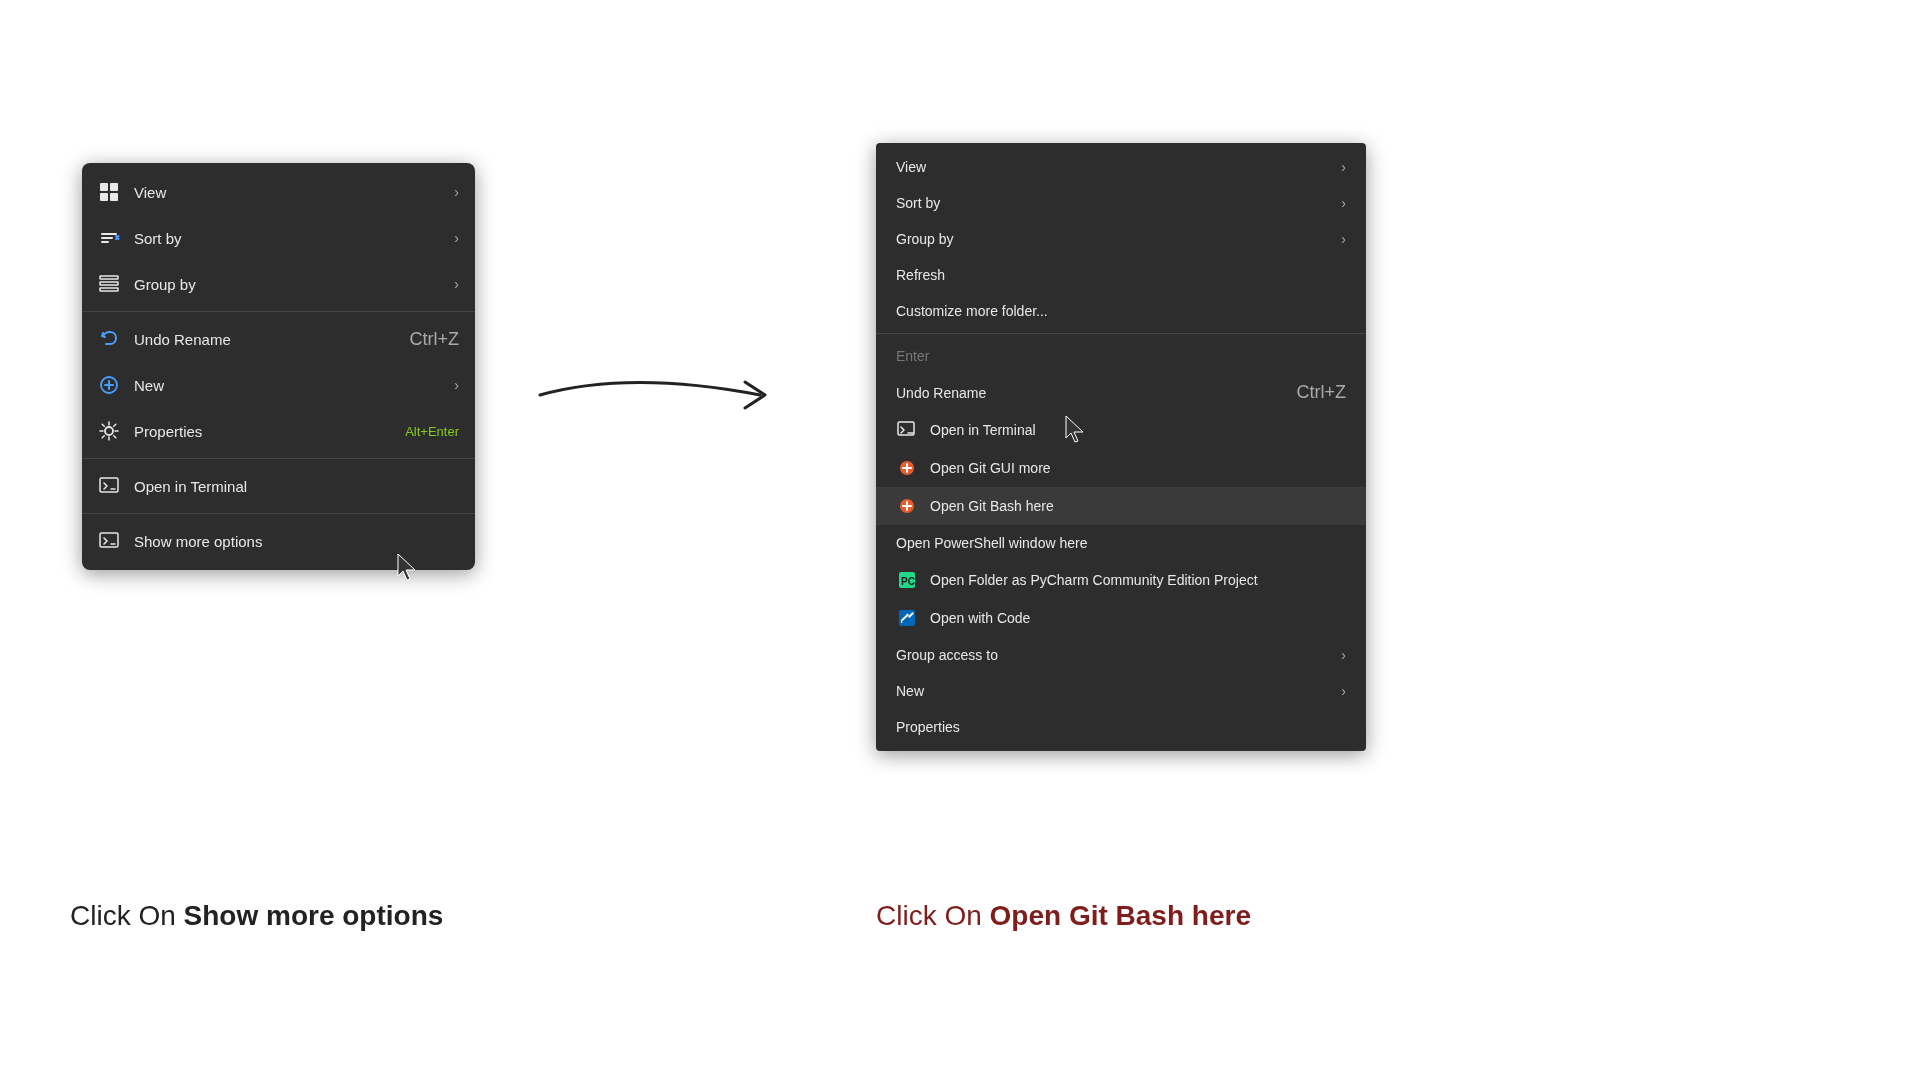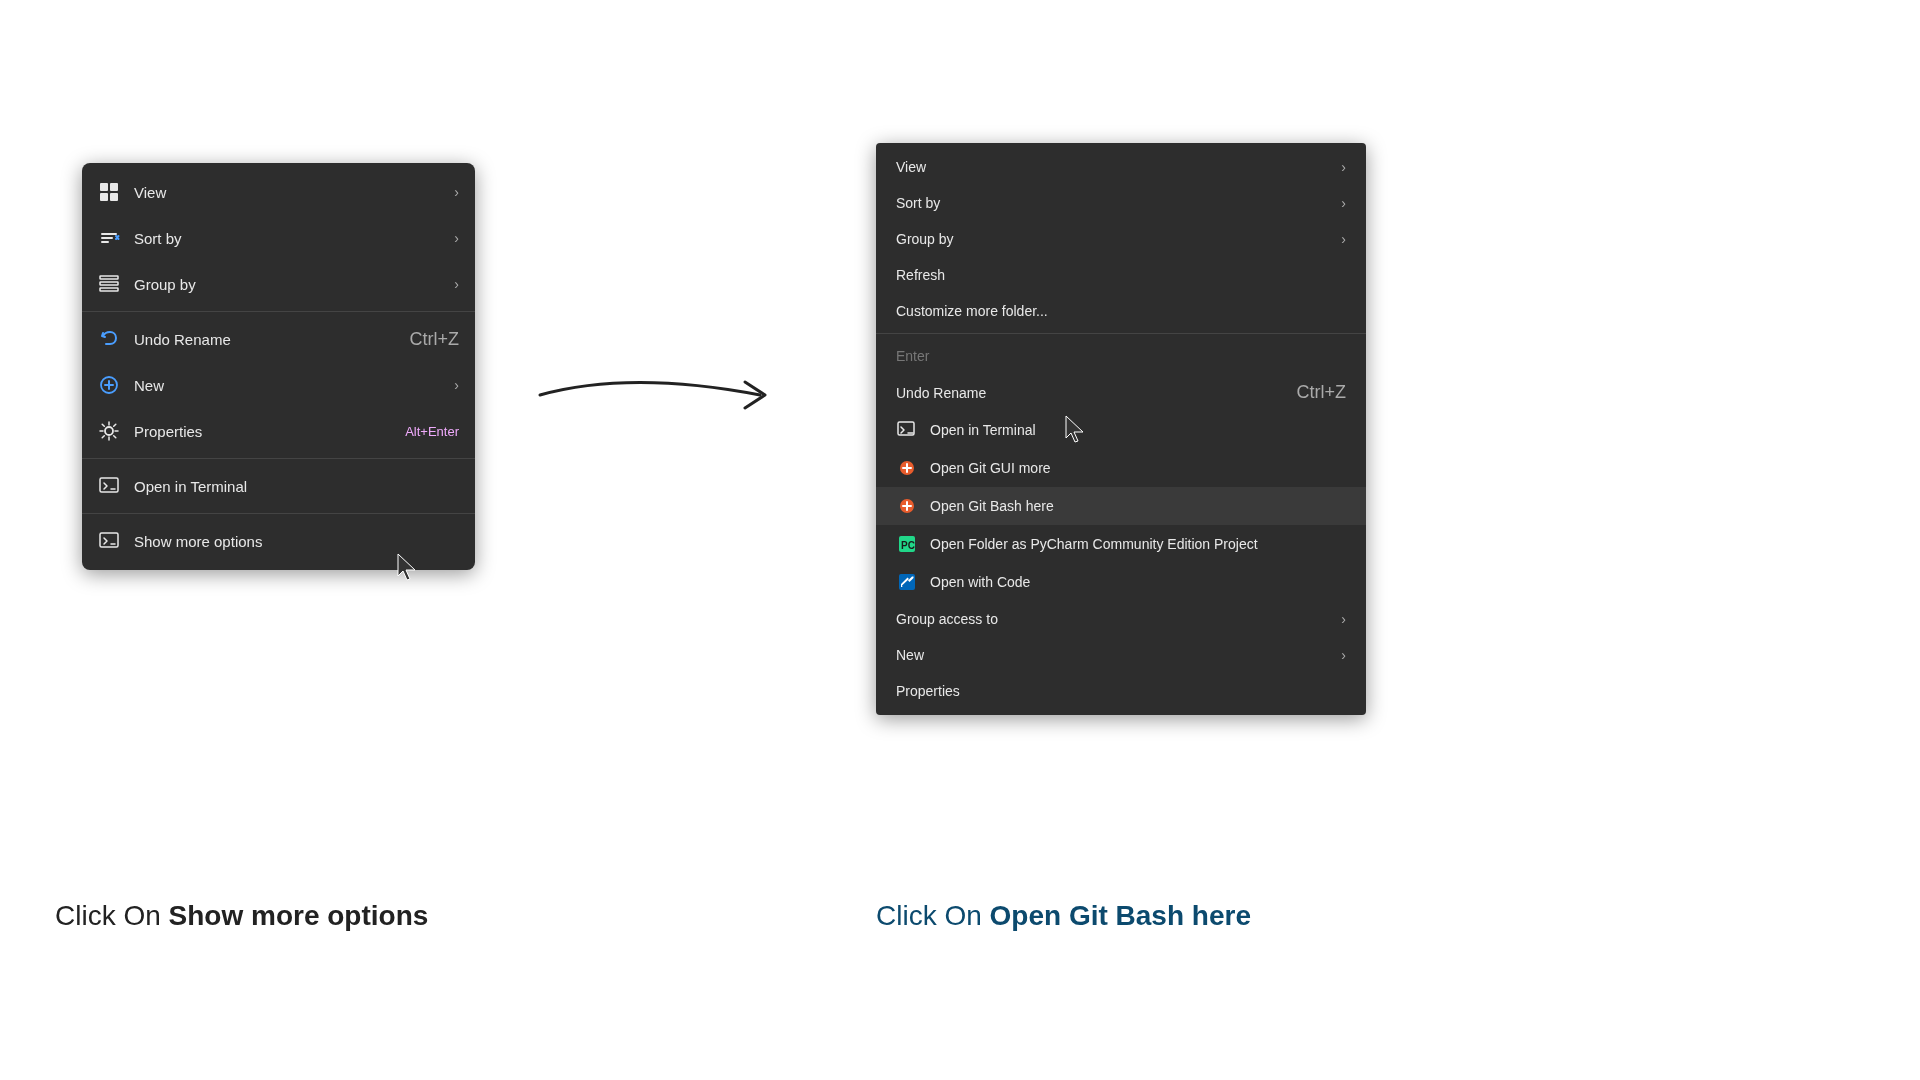--- a/index.html
+++ b/index.html
@@ -102,31 +102,31 @@
     }
 
     .menu-item.disabled .label {
       color: #777;
     }
 
     
     .bottom-label-left {
       position: absolute;
       bottom: 148px;
-      left: 55px;
+      left: 70px;
       font-size: 28px;
       color: #222;
     }
 
     .bottom-label-right {
       position: absolute;
       bottom: 148px;
       left: 876px;
       font-size: 28px;
-      color: #0c4a6e;
+      color: #7f1d1d;
     }
 
     .bold { font-weight: 700; }
 
     
     svg.arrow-svg {
       width: 260px;
       height: 60px;
     }
   </style>
@@ -196,21 +196,21 @@
   </div>
 
   <div class="menu-item">
     <span class="icon">
       <svg width="22" height="22" viewBox="0 0 22 22" fill="none">
         <circle cx="11" cy="11" r="4" fill="none" stroke="#e8e8e8" stroke-width="1.8"></circle>
         <path d="M11 2v3M11 17v3M2 11h3M17 11h3M4.2 4.2l2.1 2.1M15.7 15.7l2.1 2.1M4.2 17.8l2.1-2.1M15.7 6.3l2.1-2.1" stroke="#e8e8e8" stroke-width="1.5" stroke-linecap="round"></path>
       </svg>
     </span>
     <span class="label">Properties</span>
-    <span class="shortcut" style="color:#f0abfc;font-size:13px;">Alt+Enter</span>
+    <span class="shortcut" style="color:#84cc16;font-size:13px;">Alt+Enter</span>
   </div>
 
   <div class="menu-divider"></div>
 
   <div class="menu-item">
     <span class="icon">
       <svg width="22" height="22" viewBox="0 0 22 22" fill="none">
         <rect x="2" y="3" width="18" height="14" rx="1.5" fill="none" stroke="#e8e8e8" stroke-width="1.5"></rect>
         <path d="M6 8l3 3-3 3" stroke="#e8e8e8" stroke-width="1.5" stroke-linecap="round" stroke-linejoin="round"></path>
         <path d="M13 14h4" stroke="#e8e8e8" stroke-width="1.5" stroke-linecap="round"></path>
@@ -307,20 +307,23 @@
   <div class="menu-item highlighted">
     <span class="icon">
       <svg width="20" height="20" viewBox="0 0 20 20" fill="none">
         <circle cx="10" cy="10" r="7" fill="#e85c2c"></circle>
         <path d="M10 6v8M6 10h8" stroke="#fff" stroke-width="2" stroke-linecap="round"></path>
       </svg>
     </span>
     <span class="label">Open Git Bash here</span>
   </div>
 
+  <div class="menu-item">
+    <span class="label">Open PowerShell window here</span>
+  </div>
 
   <div class="menu-item">
     <span class="icon">
       <svg width="20" height="20" viewBox="0 0 20 20" fill="none">
         <rect x="2" y="2" width="16" height="16" rx="2" fill="#21d789"></rect>
         <text x="4" y="15" fill="#1a1a1a" font-size="10" font-weight="bold">PC</text>
       </svg>
     </span>
     <span class="label">Open Folder as PyCharm Community Edition Project</span>
   </div>

